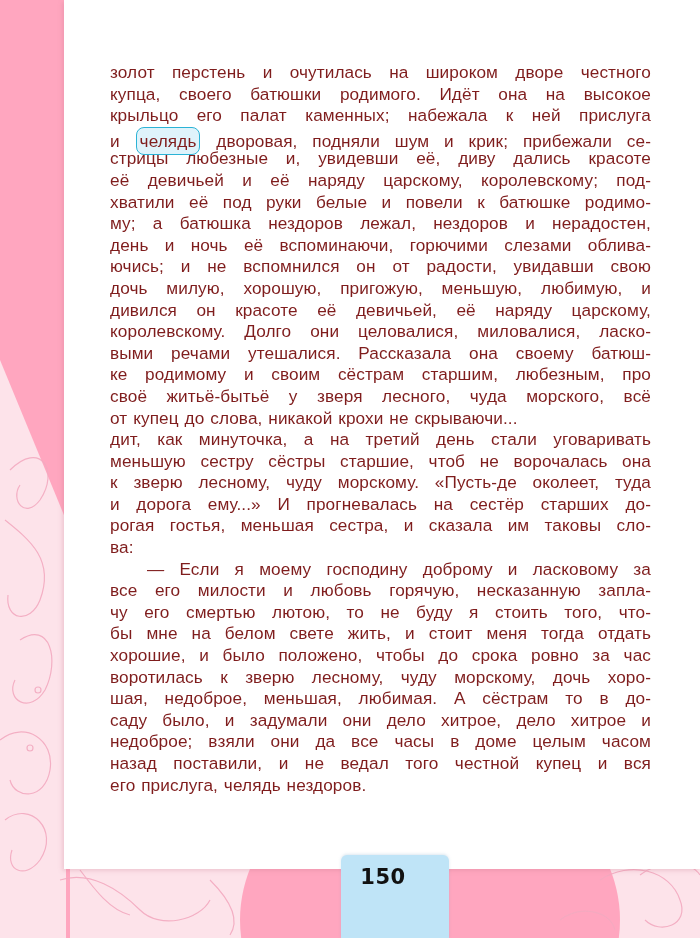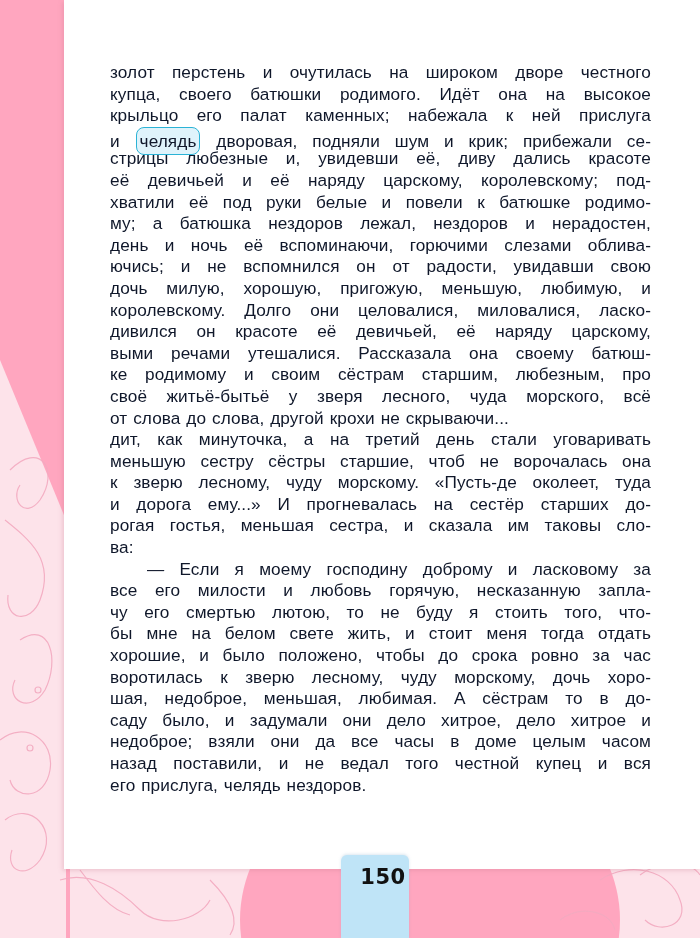--- a/index.html
+++ b/index.html
@@ -52,21 +52,21 @@
       background: #ffffff;
       box-shadow: -2px 2px 4px rgba(200, 120, 140, 0.25);
     }
     .text-block {
       position: absolute;
       left: 110px;
       top: 62px;
       width: 541px;
       font-size: 17.2px;
       line-height: 21.6px;
-      color: #0f172a;
+      color: #7f1d1d;
       text-align: justify;
       letter-spacing: 0.1px;
       word-spacing: 1px;
       hyphens: manual;
     }
     .line {
       display: block;
       text-align: justify;
       text-align-last: justify;
       height: 21.6px;
@@ -84,21 +84,21 @@
       background: #dff3fb;
       border-radius: 8px;
       padding: 4px 3px;
       line-height: 18px;
       margin: 0 1px;
     }
     .page-number-tab {
       position: absolute;
       left: 341px;
       top: 855px;
-      width: 68px;
+      width: 108px;
       height: 83px;
       background: #bfe4f7;
       border-radius: 6px 6px 0 0;
       box-shadow: 0 -1px 3px rgba(120, 160, 190, 0.25);
     }
     .page-number {
       position: absolute;
       left: 0; top: 10px;
       width: 84px;
       text-align: center;
@@ -141,26 +141,26 @@
   <span class="line">купца, своего батюшки родимого. Идёт она на высокое</span>
   <span class="line">крыльцо его палат каменных; набежала к ней прислуга</span>
   <span class="line"><span>и </span><span class="highlight">челядь</span><span> дворовая, подняли шум и крик; прибежали се-</span></span>
   <span class="line">стрицы любезные и, увидевши её, диву дались красоте</span>
   <span class="line">её девичьей и её наряду царскому, королевскому; под-</span>
   <span class="line">хватили её под руки белые и повели к батюшке родимо-</span>
   <span class="line">му; а батюшка нездоров лежал, нездоров и нерадостен,</span>
   <span class="line">день и ночь её вспоминаючи, горючими слезами облива-</span>
   <span class="line">ючись; и не вспомнился он от радости, увидавши свою</span>
   <span class="line">дочь милую, хорошую, пригожую, меньшую, любимую, и</span>
+  <span class="line">дивился он красоте её девичьей, её наряду царскому,</span>
   <span class="line">королевскому. Долго они целовалися, миловалися, ласко-</span>
-  <span class="line">дивился он красоте её девичьей, её наряду царскому,</span>
   <span class="line">выми речами утешалися. Рассказала она своему батюш-</span>
   <span class="line">ке родимому и своим сёстрам старшим, любезным, про</span>
   <span class="line">своё житьё-бытьё у зверя лесного, чуда морского, всё</span>
-  <span class="line last">от слова до слова, другой крохи не скрываючи...</span>
+  <span class="line last">от купец до слова, никакой крохи не скрываючи...</span>
   <span class="line">дит, как минуточка, а на третий день стали уговаривать</span>
   <span class="line">меньшую сестру сёстры старшие, чтоб не ворочалась она</span>
   <span class="line">к зверю лесному, чуду морскому. «Пусть-де околеет, туда</span>
   <span class="line">и дорога ему...» И прогневалась на сестёр старших до-</span>
   <span class="line">рогая гостья, меньшая сестра, и сказала им таковы сло-</span>
   <span class="line last">ва:</span>
   <span class="line indent-line">— Если я моему господину доброму и ласковому за</span>
   <span class="line">все его милости и любовь горячую, несказанную запла-</span>
   <span class="line">чу его смертью лютою, то не буду я стоить того, что-</span>
   <span class="line">бы мне на белом свете жить, и стоит меня тогда отдать</span>

